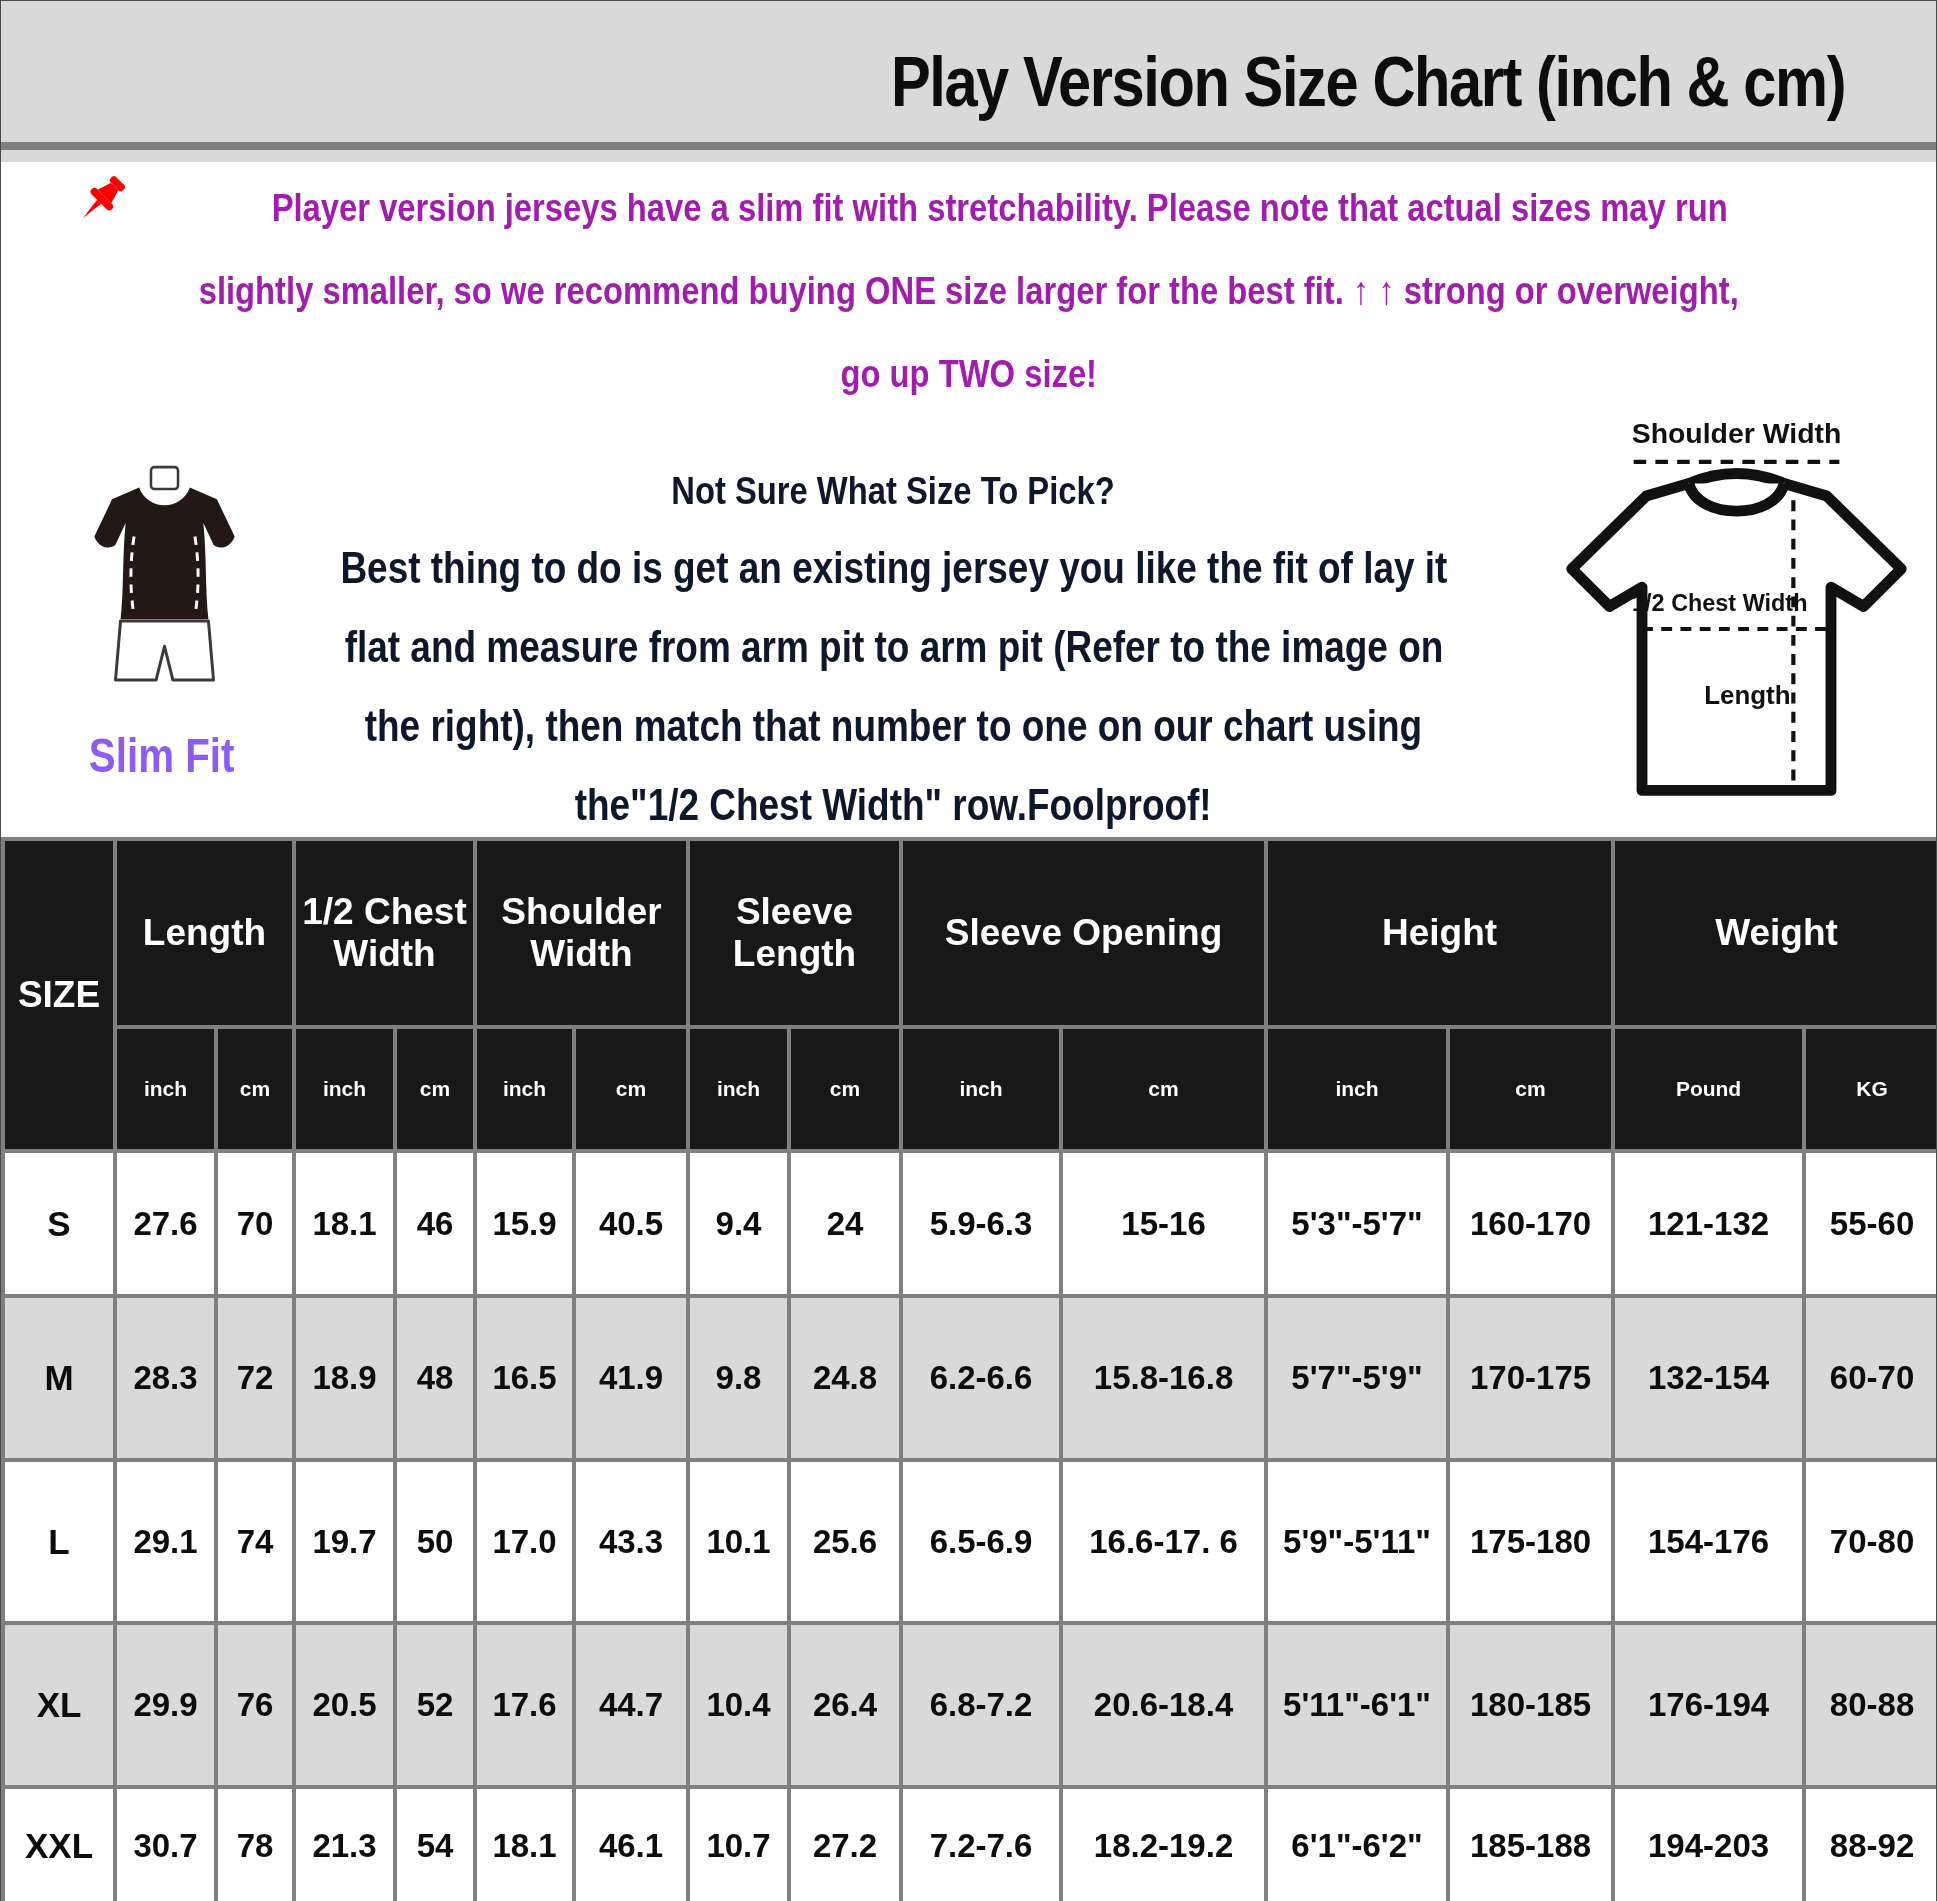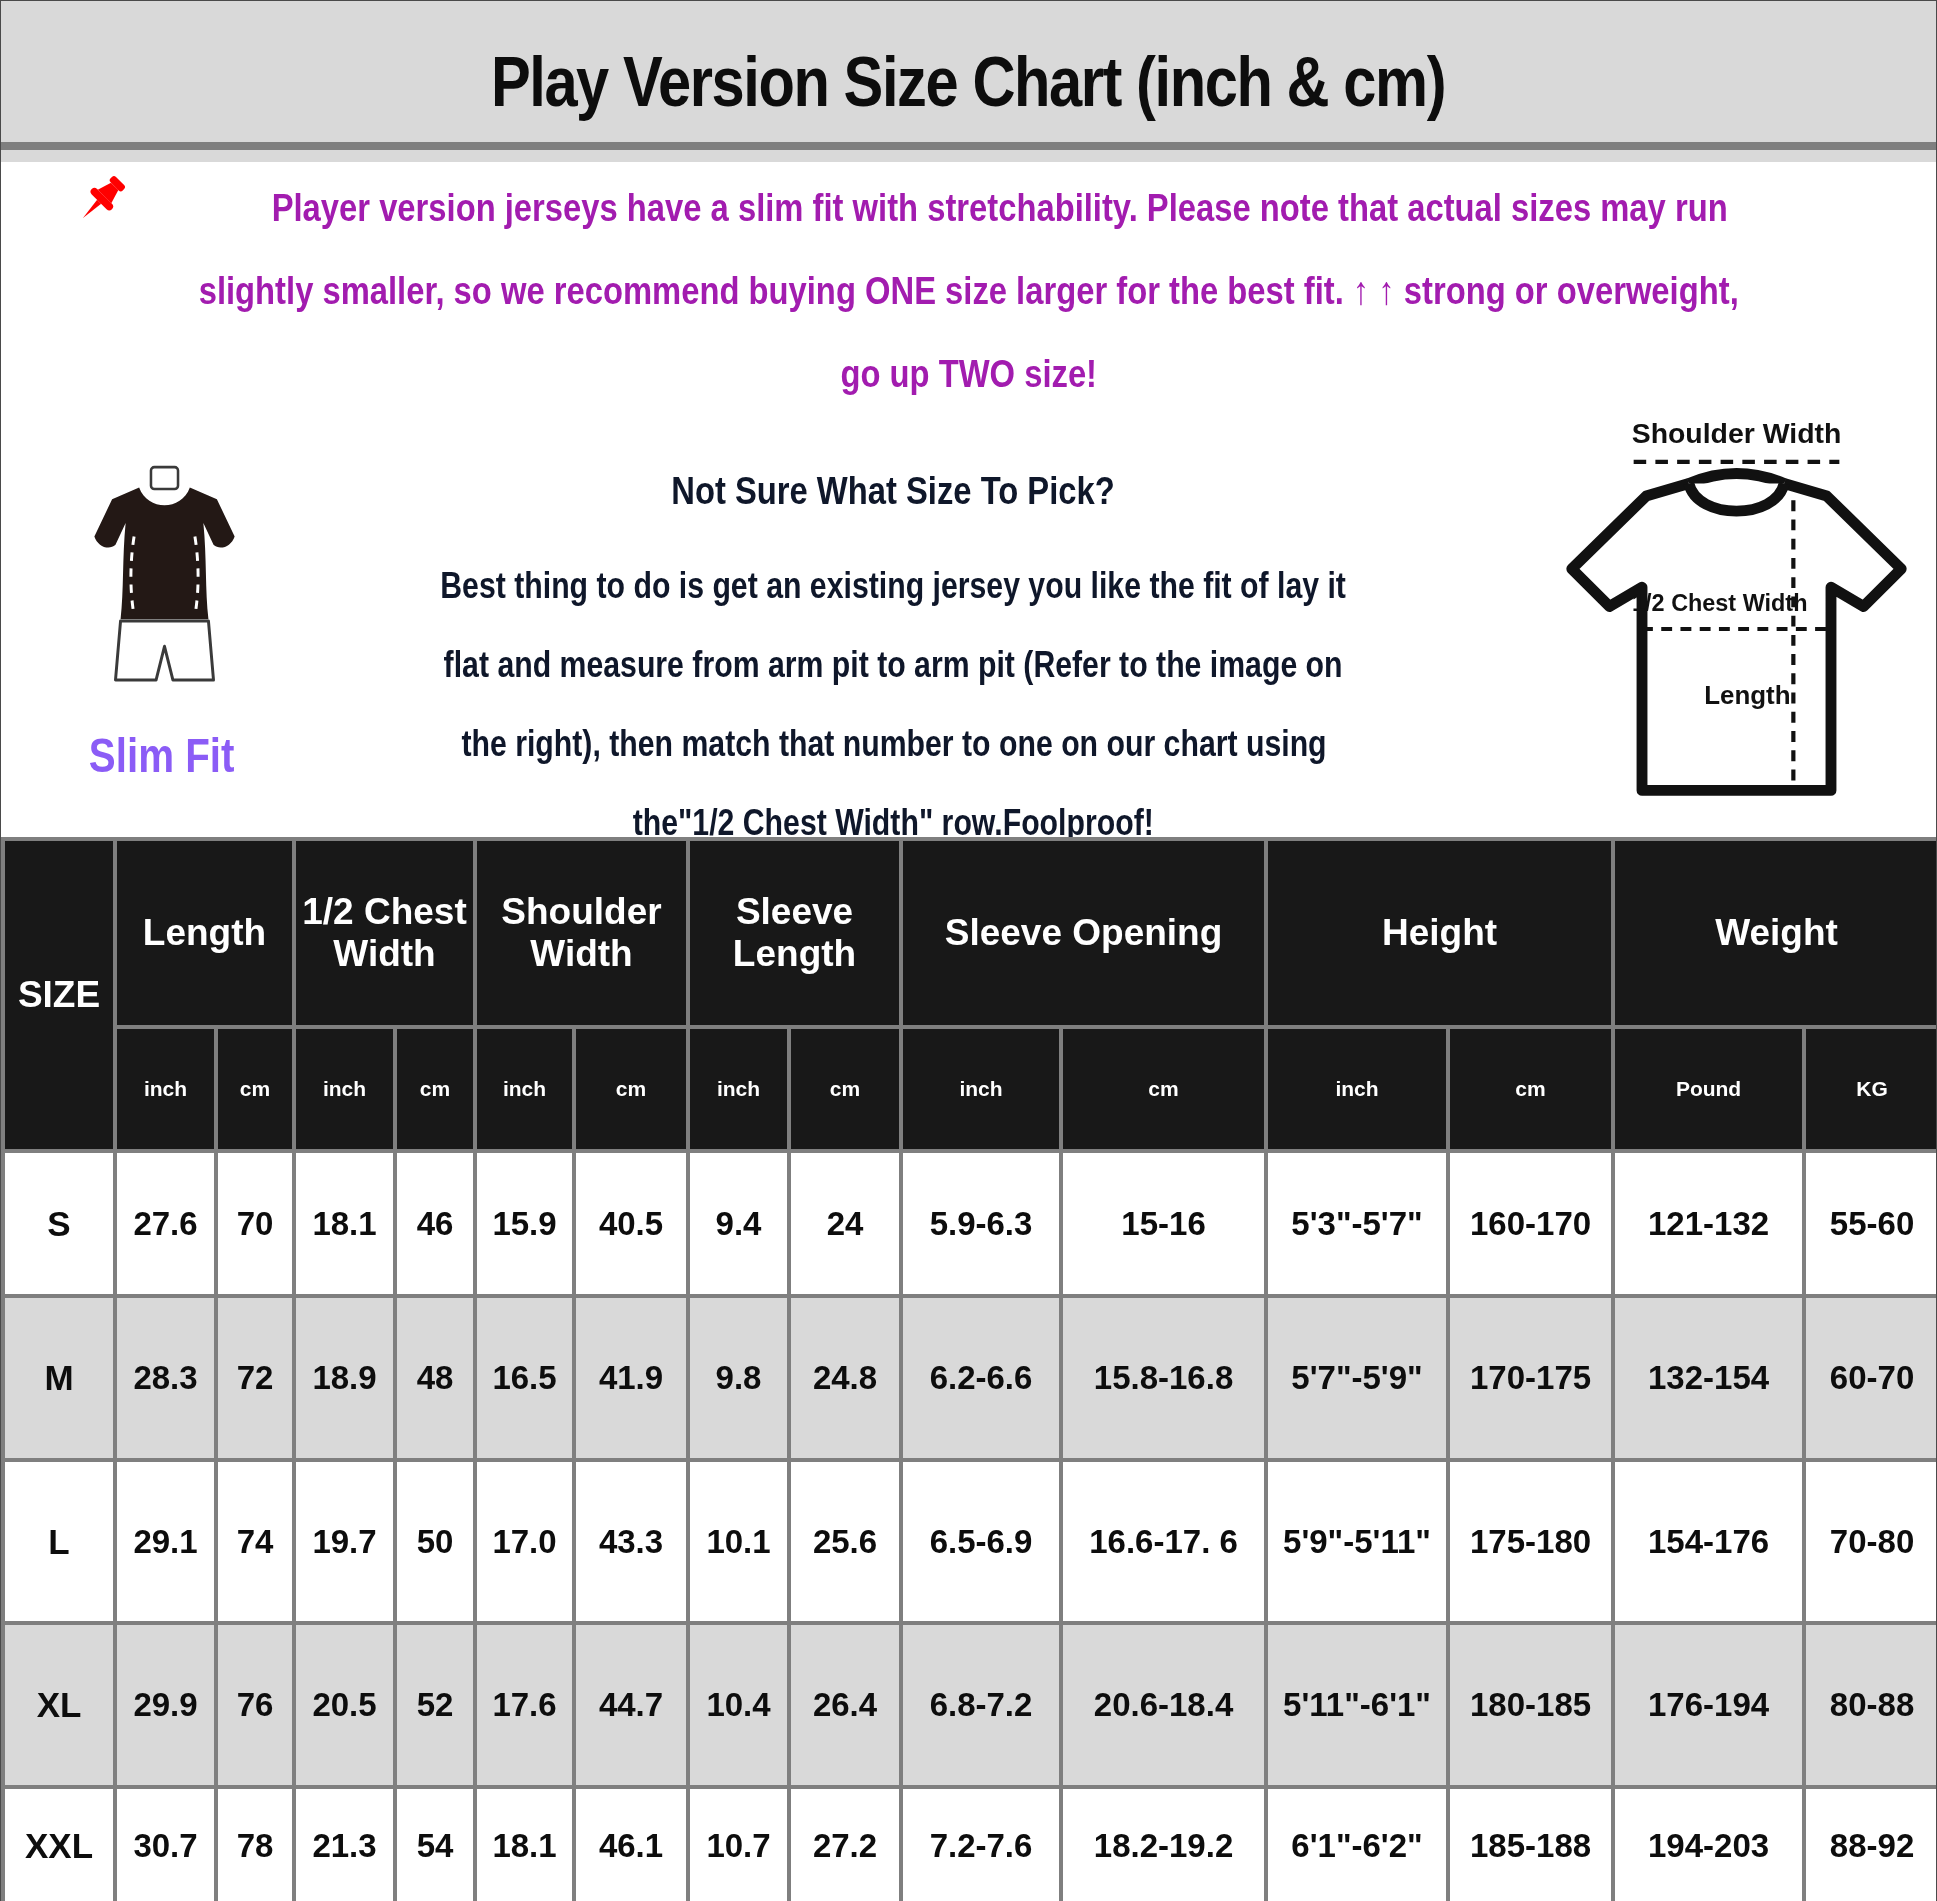--- a/index.html
+++ b/index.html
@@ -4,34 +4,34 @@
 <style>
   html,body{margin:0;padding:0;background:#ffffff;}
   #page{
     position:relative;width:1937px;height:1902px;background:#ffffff;
     font-family:"Liberation Sans",sans-serif;overflow:hidden;
     border:1.7px solid #4a4a4a;box-sizing:border-box;
   }
   .cx{display:inline-block;transform:scaleX(0.84);transform-origin:center;white-space:nowrap;}
   
   .title-bar{position:absolute;top:0;left:0;right:0;height:161px;background:#d9d9d9;
-    display:flex;align-items:center;justify-content:center;}
+    display:flex;align-items:center;justify-content:flex-end;}
   .title-text{font-size:71px;font-weight:800;color:#0d0d0d;letter-spacing:-1.7px;}
   .title-divider{position:absolute;top:141px;left:0;right:0;height:8.3px;background:#7f7f7f;}
   
   .warning{position:absolute;top:165px;left:6.6px;right:6.6px;color:#a21caf;font-weight:800;}
   .warn-line{display:flex;align-items:center;justify-content:center;height:83px;font-size:39px;}
   .pin{flex:0 0 auto;margin-right:1.7px;margin-top:-5px;}
   
   .slim-figure{position:absolute;left:79px;top:453px;width:169px;height:273px;}
   .slim-label{position:absolute;left:37px;top:727px;width:248px;text-align:center;
     font-size:48px;font-weight:800;color:#8b5cf6;}
   .guide{position:absolute;left:293px;top:453px;width:1199px;text-align:center;color:#0f172a;}
   .guide-heading{font-size:39px;font-weight:800;height:74px;display:flex;align-items:center;justify-content:center;}
-  .guide-line{font-size:36px;font-weight:800;height:79px;display:flex;align-items:flex-end;justify-content:center;}
+  .guide-line{font-size:44px;font-weight:800;height:79px;display:flex;align-items:center;justify-content:center;}
   .tee-diagram{position:absolute;left:1539px;top:407px;width:393px;height:422px;}
   
   table{position:absolute;top:836px;left:0;width:1937px;border-collapse:collapse;table-layout:fixed;}
   th,td{border:4.1px solid #7f7f7f;text-align:center;vertical-align:middle;padding:0;overflow:hidden;}
   th{background:#181818;color:#ffffff;font-weight:800;font-size:37px;}
   th.sub{font-size:21px;}
   td{font-weight:700;font-size:33px;color:#0d0d0d;background:#ffffff;}
   td.size-cell{font-size:35px;font-weight:800;}
   tr.alt td{background:#d9d9d9;}
   tr.grp{height:188px;} tr.subrow{height:124px;}

